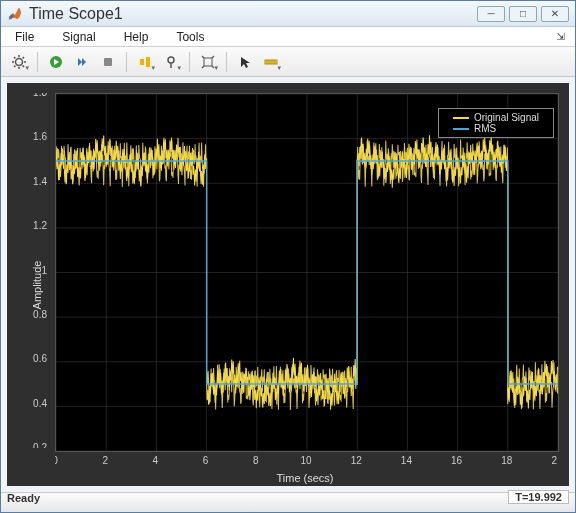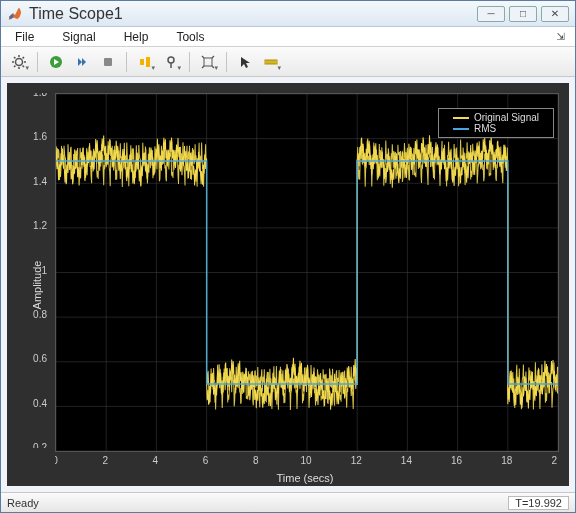--- a/index.html
+++ b/index.html
@@ -20,21 +20,21 @@
   .plotwrap { flex: 1; background: #f0f4f8; padding: 6px; }
   .plotframe { width: 100%; height: 100%; background: #2f2f2f; position: relative; }
   .plotarea { position: absolute; left: 48px; top: 10px; right: 10px; bottom: 34px; background: #000; border: 1px solid #555; }
   .grid line { stroke: #444; stroke-width: 0.5; }
   .tick { fill: #ccc; font-size: 10px; }
   .ylabel { position: absolute; left: 6px; top: 50%; transform: translateY(-50%) rotate(-90deg); transform-origin: center; color: #ddd; font-size: 11px; white-space: nowrap; }
   .xlabel { position: absolute; left: 44px; right: 10px; bottom: 2px; text-align: center; color: #ddd; font-size: 11px; }
   .legend { position: absolute; top: 14px; right: 4px; background: #000; border: 1px solid #888; padding: 3px 14px; font-size: 10px; color: #ddd; }
   .legend .row { display: flex; align-items: center; gap: 5px; }
   .legend .sw { width: 16px; height: 2px; }
-  .statusbar { height: 20px; background: linear-gradient(#fbfbfb,#e6e6e6); border-top: 1px solid #c8c8c8; display: flex; align-items: center; padding: 0 6px; font-size: 11px; color: #333; }
+  .statusbar { height: 20px; background: linear-gradient(#fbfbfb,#e6e6e6); border-top: 1px solid #c8c8c8; display: flex; align-items: flex-end; padding: 8px 6px; font-size: 11px; color: #333; font-weight: bold; }
   .statusbar .sp { flex: 1; }
   .statusbar .tval { border: 1px solid #bbb; padding: 0 6px; background: #fff; margin-left: 4px; }
 </style>
 </head>
 <body>
 
 <div class="window">
   <div class="titlebar">
     <span class="app-icon">
       <svg width="16" height="16" viewBox="0 0 16 16">

